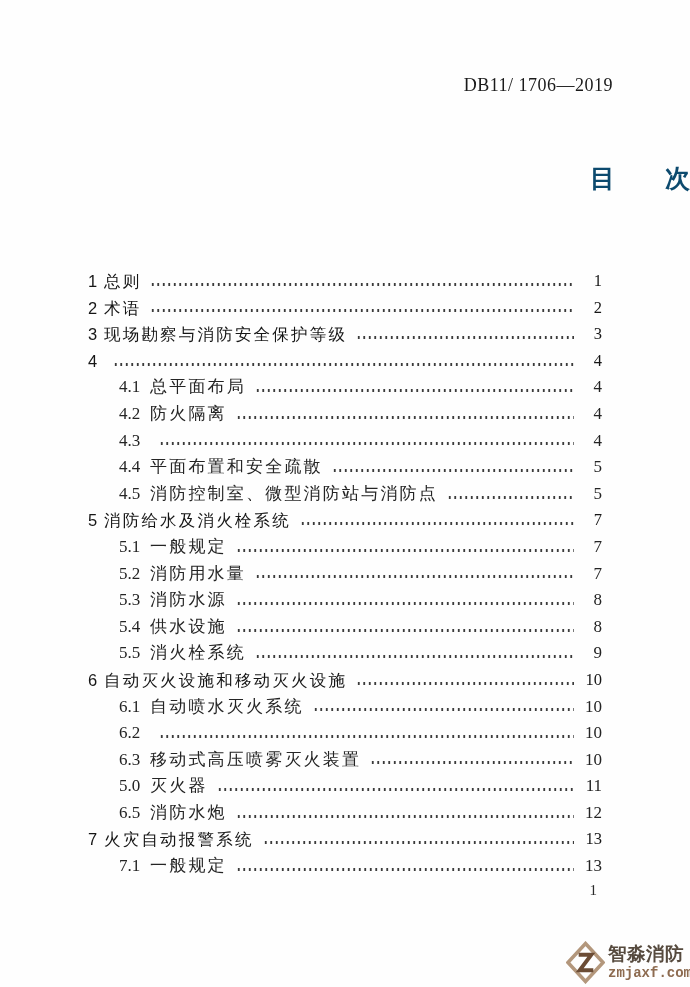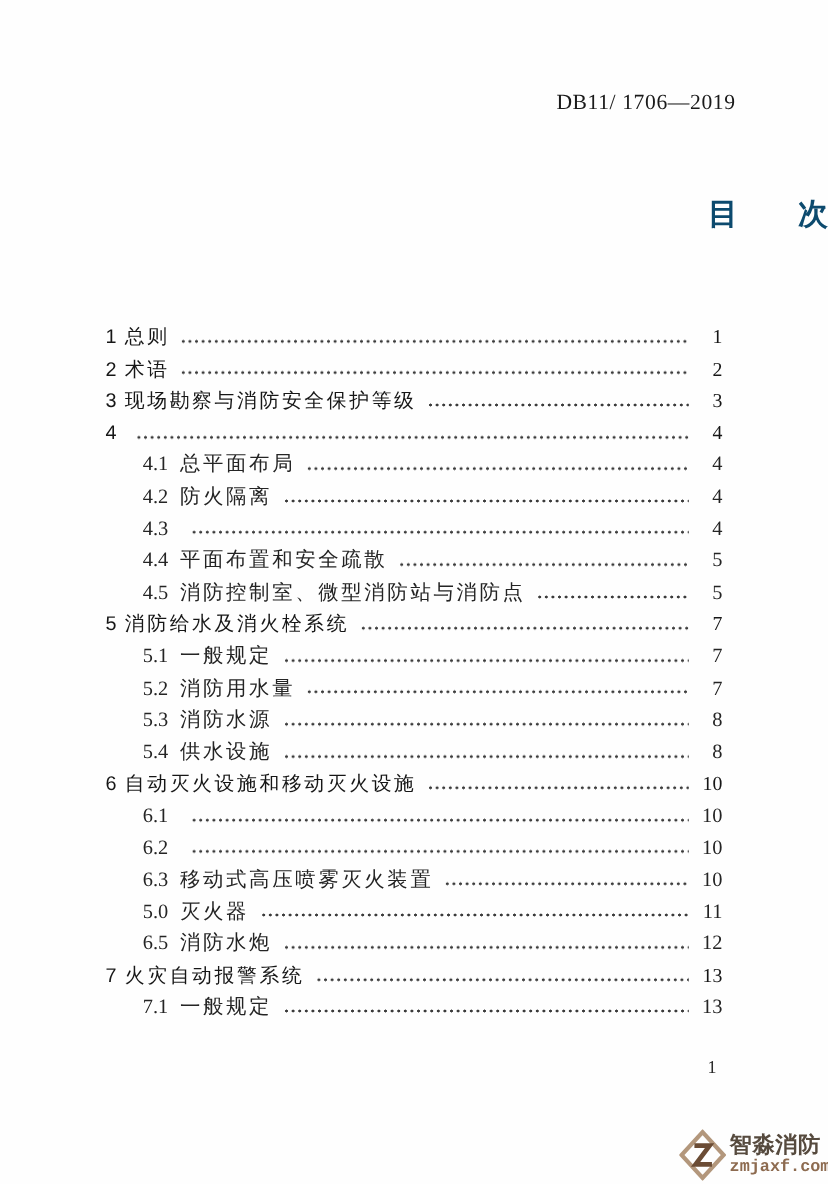--- a/index.html
+++ b/index.html
@@ -207,28 +207,35 @@
     <span class="label">消防水源</span>
     <span class="leader"></span>
     <span class="pg">8</span>
   </div>
     <div class="toc-row lvl2">
     <span class="num">5.4</span>
     <span class="label">供水设施</span>
     <span class="leader"></span>
     <span class="pg">8</span>
   </div>
+    <div class="toc-row lvl2">
+    <span class="num">5.5</span>
+    <span class="label">消火栓系统</span>
+    <span class="leader"></span>
+    <span class="pg">9</span>
+  </div>
     <div class="toc-row lvl1">
     <span class="num">6</span>
     <span class="label">自动灭火设施和移动灭火设施</span>
     <span class="leader"></span>
     <span class="pg">10</span>
   </div>
     <div class="toc-row lvl2">
     <span class="num">6.1</span>
+    <span class="label">自动喷水灭火系统</span>
     <span class="leader"></span>
     <span class="pg">10</span>
   </div>
     <div class="toc-row lvl2">
     <span class="num">6.2</span>
     <span class="leader"></span>
     <span class="pg">10</span>
   </div>
     <div class="toc-row lvl2">
     <span class="num">6.3</span>

